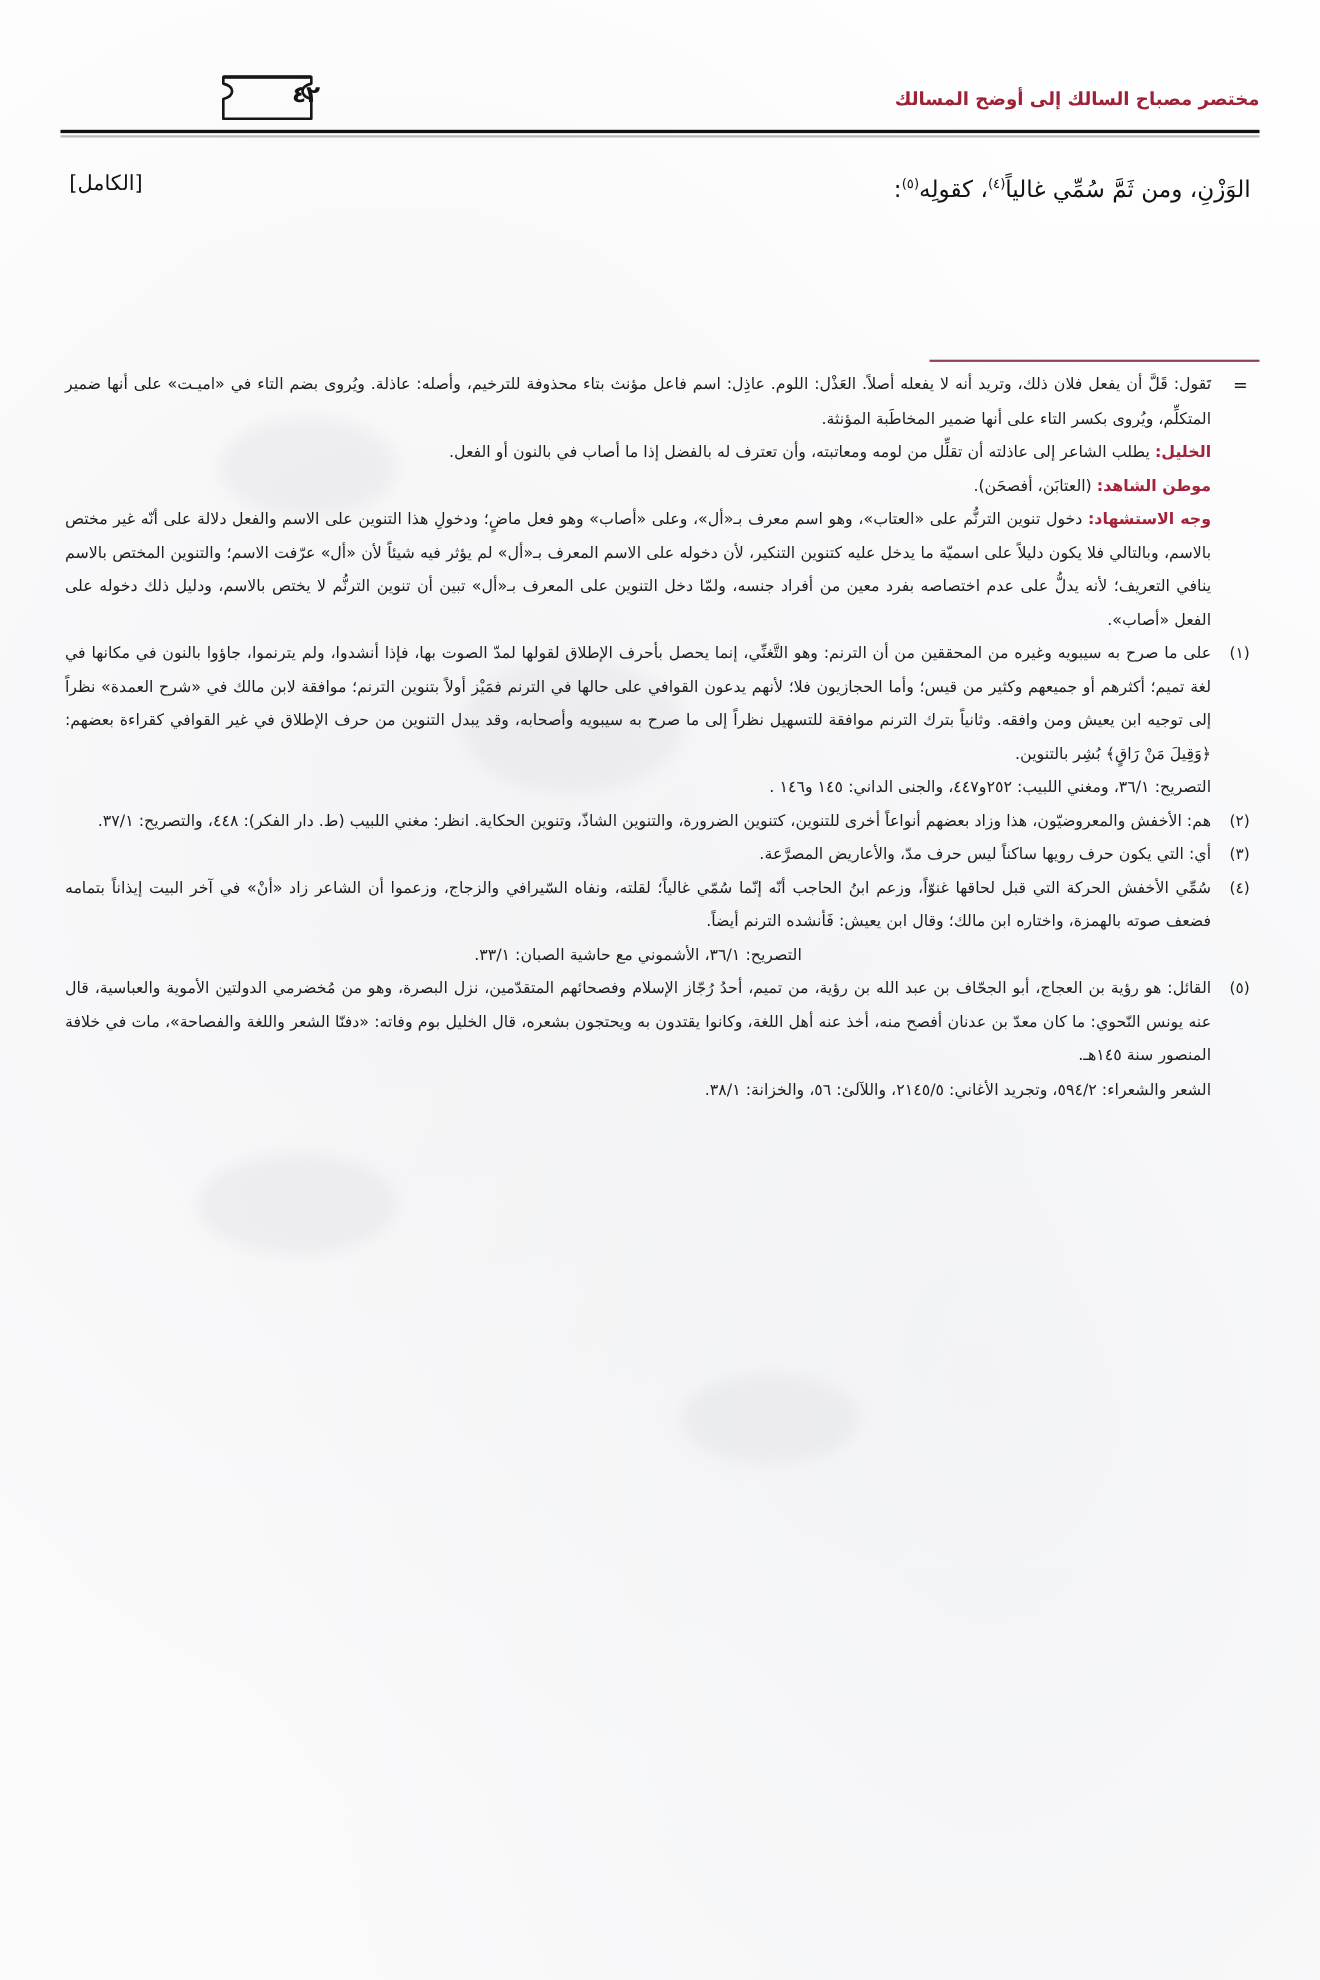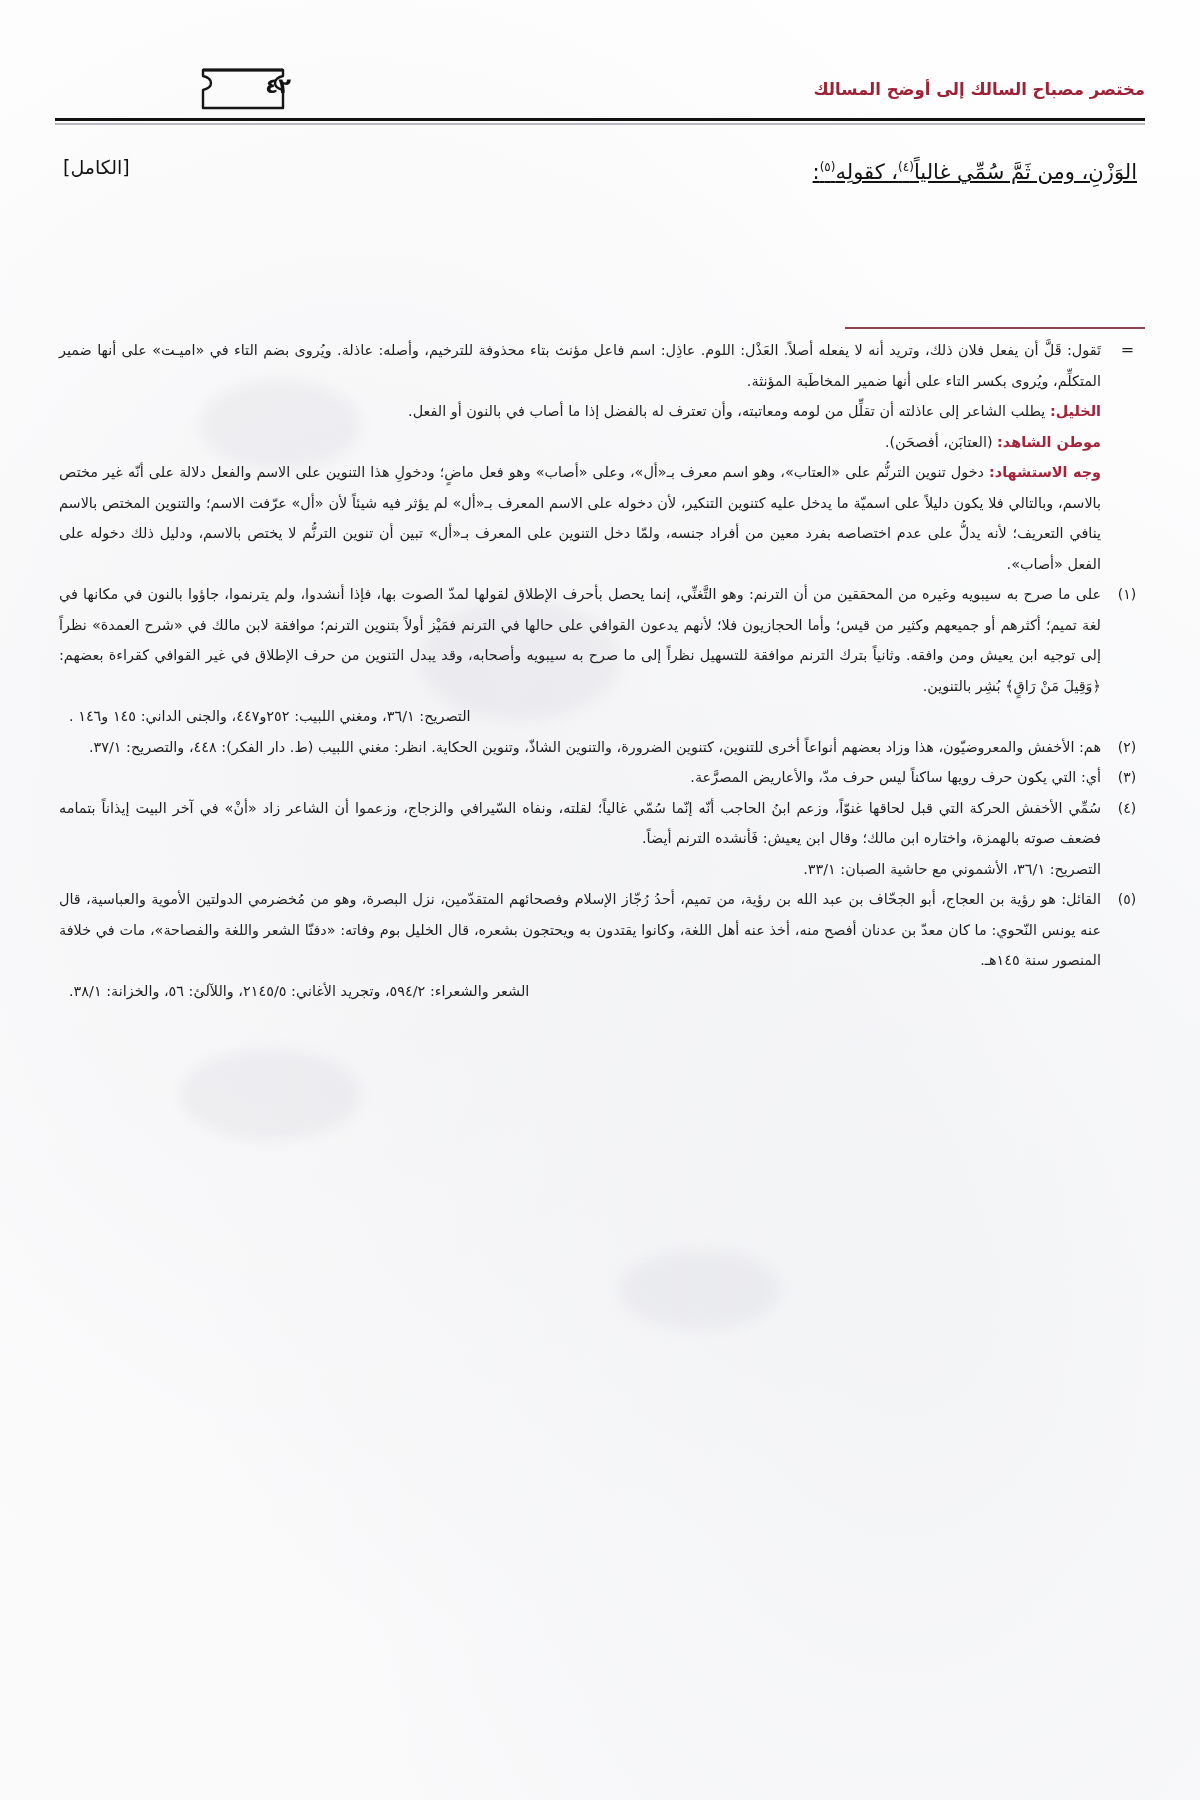--- a/index.html
+++ b/index.html
@@ -96,21 +96,21 @@
     line-height: 55px;
     text-align: justify;
     color: #121212;
   }
   .matn .line {
     display: block;
     white-space: nowrap;
   }
   .matn .line.l1 { padding-right: 38px; }
   .matn .line.l2 { padding-right: 14px; }
-  .matn .line.l3 { position: relative; text-decoration: underline; }
+  .matn .line.l3 { position: relative; }
   .red { color: #a3233a; font-weight: bold; }
   .bold { font-weight: bold; }
   sup.fn {
     font-size: 12px;
     vertical-align: super;
     color: #121212;
   }
   .bahr {
     position: absolute;
     left: 0;
@@ -156,24 +156,24 @@
   }
   .note-blk > .body {
     padding-right: 44px;
     padding-left: 4px;
   }
   .note-blk.dash > .marker { font-size: 16px; letter-spacing: -1px; }
 
   .lbl { color: #a3233a; font-weight: bold; }
 
   .src-line {
-    text-align: right;
+    text-align: center;
     display: block;
   }
-  .src-line.rt { text-align: left; padding-left: 10px; }
+  .src-line.rt { text-align: right; padding-left: 10px; }
 
   
   .blot {
     position: absolute;
     border-radius: 50%;
     background: rgba(205,205,212,0.22);
     filter: blur(7px);
     pointer-events: none;
   }
 </style>

